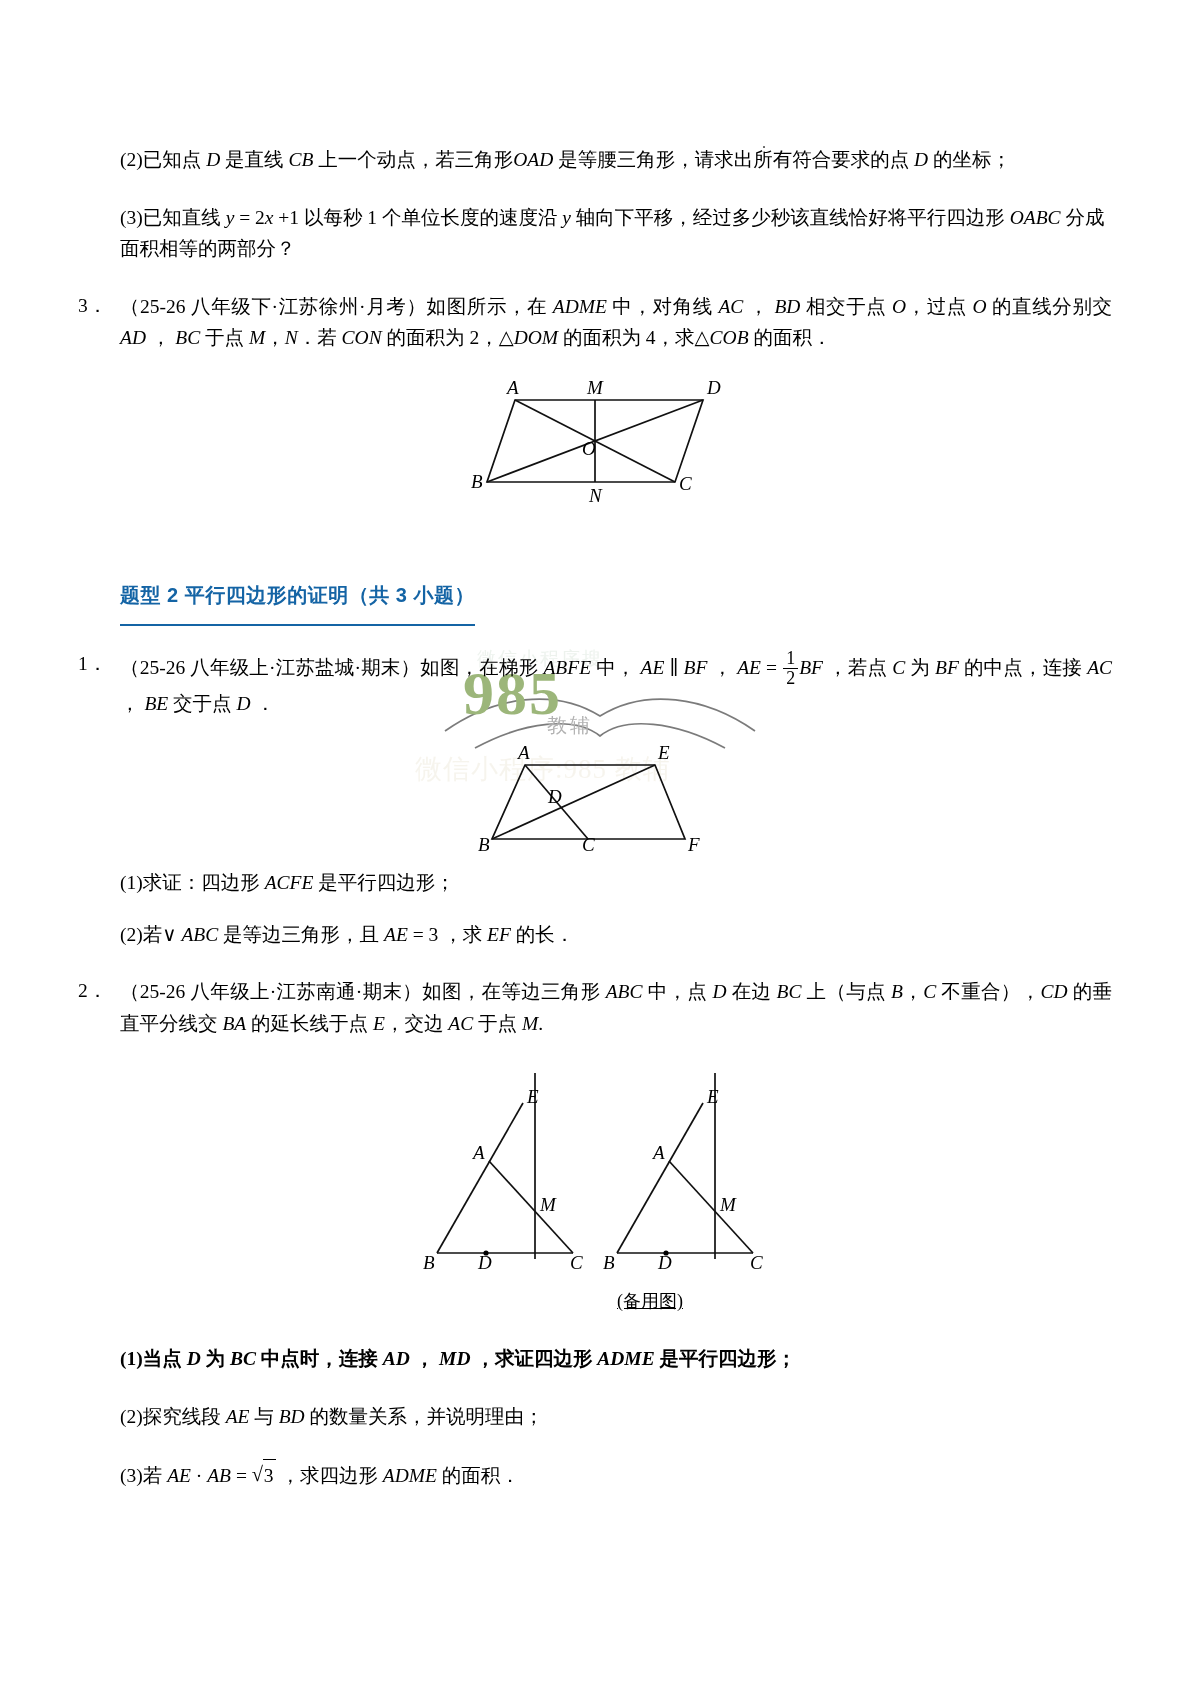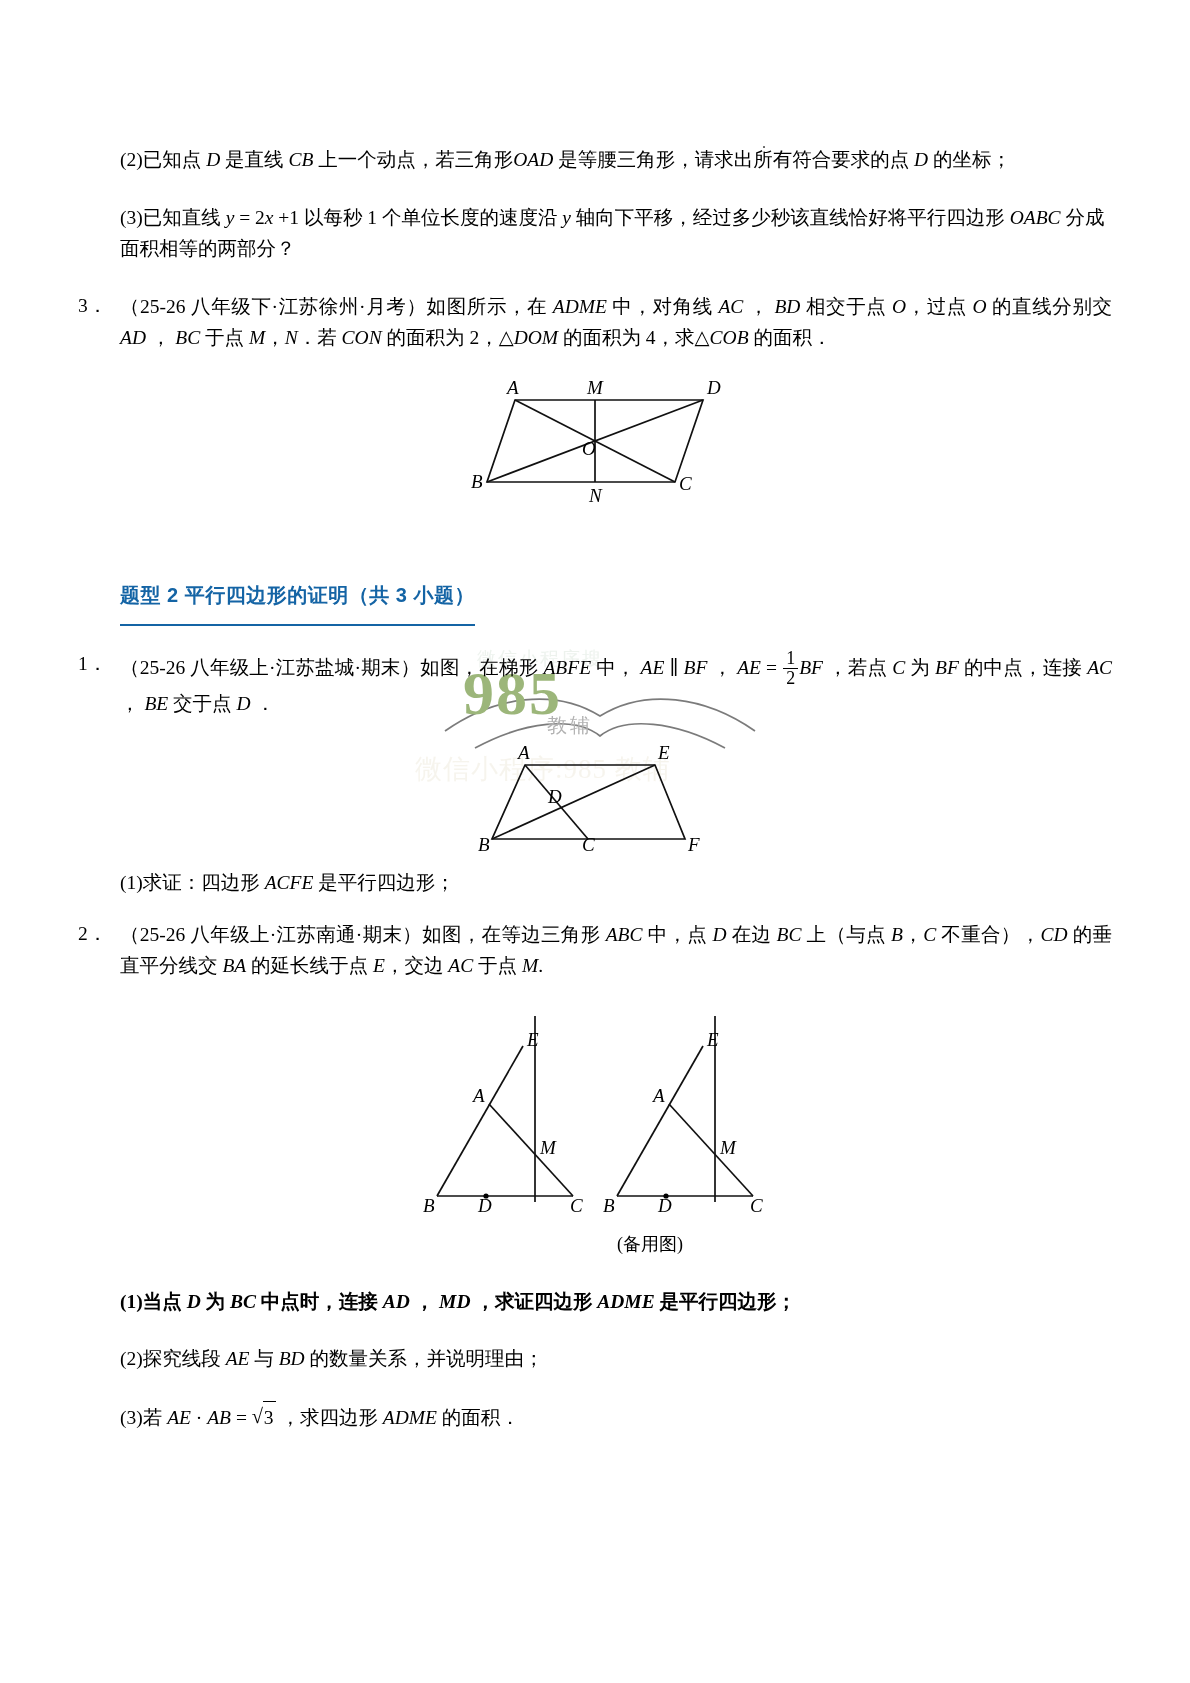--- a/index.html
+++ b/index.html
@@ -160,20 +160,21 @@
     justify-content: center;
     margin: 10px 0 14px 0;
     position: relative;
     z-index: 3;
   }
   .figure svg { display: block; }
   .fig-label {
     text-align: center;
     font-size: 18px;
     margin-top: 2px;
+    text-decoration: underline;
   }
   svg text {
     font-family: "Liberation Serif", "DejaVu Serif", serif;
     font-style: italic;
     font-size: 19px;
     fill: #000;
   }
   svg line, svg path, svg polyline, svg polygon {
     stroke: #111;
     stroke-width: 1.7;
@@ -272,20 +273,21 @@
         <text x="48" y="16">A</text>
         <text x="188" y="16">E</text>
         <text x="78" y="60">D</text>
         <text x="8" y="108">B</text>
         <text x="112" y="108">C</text>
         <text x="218" y="108">F</text>
       </svg>
     </div>
 
     <div class="sub-para sub-para-tight">(1)求证：四边形 <i class="m">ACFE</i> 是平行四边形；</div>
+    <div class="sub-para">(2)若∨ <i class="m">ABC</i> 是等边三角形，且 <i class="m">AE</i> = 3 ，求 <i class="m">EF</i> 的长．</div>
 
     
     <div class="para">
       <div class="num">2．</div>
       <div class="body-txt"><span>（25-26 八年级上·江苏南通·期末）</span><span>如图，在等边三角形 <i class="m">ABC</i> 中，点 <i class="m">D</i> 在边 <i class="m">BC</i> 上（与点 <i class="m">B</i>，<i class="m">C</i> 不重合），<i class="m">CD</i> 的垂直平分线交 <i class="m">BA</i> 的延长线于点 <i class="m">E</i>，交边 <i class="m">AC</i> 于点 <i class="m">M</i>.</span></div>
     </div>
 
     
     <div class="figure">
       <svg width="360" height="212" viewBox="0 0 360 212">

